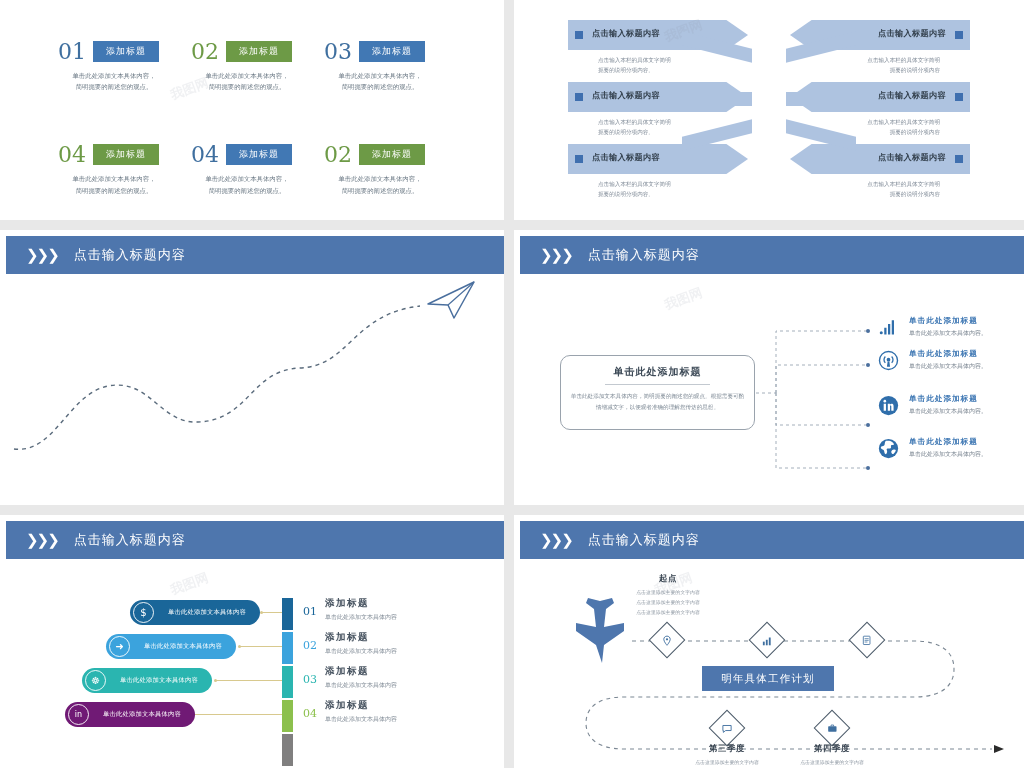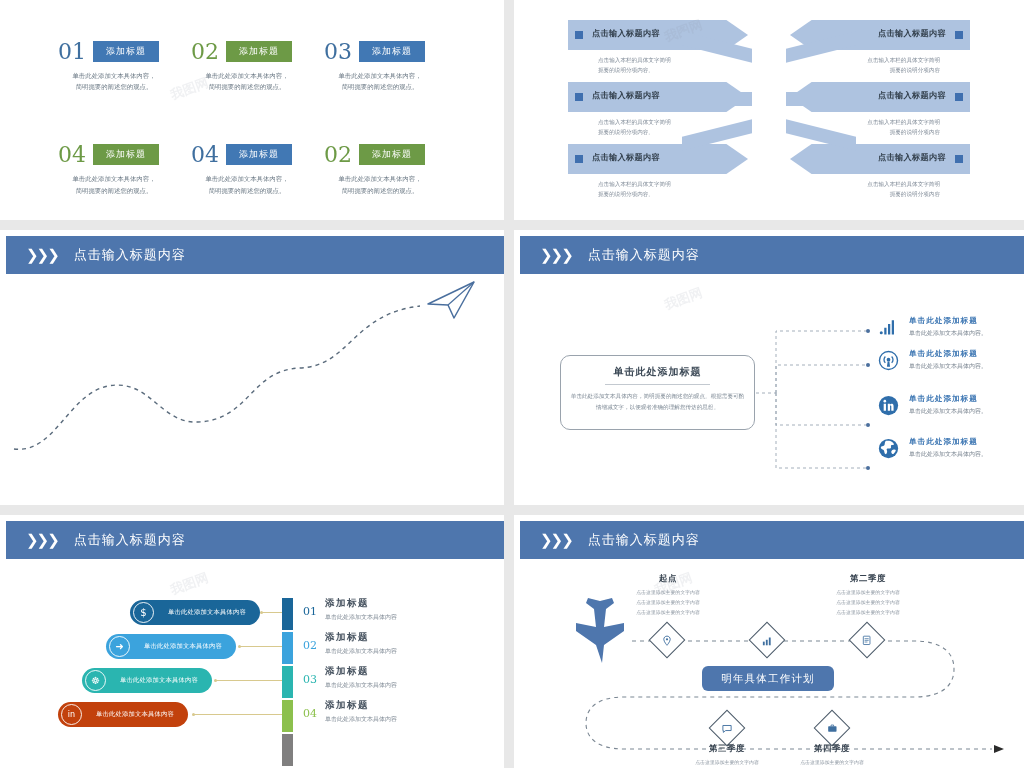--- a/index.html
+++ b/index.html
@@ -136,21 +136,21 @@
     display: flex; align-items: center; justify-content: center;
     background: #fff;
   }
   .diamond .dico { transform: rotate(-45deg); color: #3f6f9f; font-size: 10px; display: flex; }
   .qbox { position: absolute; text-align: center; width: 110px; }
   .qtitle { font-size: 8.4px; color: #36424f; font-weight: bold; letter-spacing: .6px; }
   .qdesc { font-size: 4.9px; color: #8a949f; line-height: 2.05; margin-top: 3px; }
   .planbtn {
     position: absolute; left: 702px; top: 666px; width: 132px; height: 25px;
     background: #4e76ad; color: #fff; font-size: 10.5px; letter-spacing: 1.2px;
-    display: flex; align-items: center; justify-content: center; border-radius: 6px;
+    display: flex; align-items: center; justify-content: center;
   }
   .wmark {
     position: absolute; color: rgba(140,150,160,.13); font-size: 13px;
     pointer-events: none; user-select: none; font-weight: bold;
     transform: rotate(-20deg);
   }
   svg { display: block; overflow: visible; }
 </style>
 </head>
 <body>
@@ -418,21 +418,21 @@
       <span class="ftxt">单击此处添加文本具体内容</span>
     </div>
     <div class="fbar" style="left:106px; top:119px; width:130px; background:#3ba3dd;">
       <span class="fico">➜</span>
       <span class="ftxt">单击此处添加文本具体内容</span>
     </div>
     <div class="fbar" style="left:82px; top:153px; width:130px; background:#2ab5b0;">
       <span class="fico">☸</span>
       <span class="ftxt">单击此处添加文本具体内容</span>
     </div>
-    <div class="fbar" style="left:58px; top:187px; width:130px; background:#c2410c;">
+    <div class="fbar" style="left:65px; top:187px; width:130px; background:#701a75;">
       <span class="fico" style="font-size:8px;">in</span>
       <span class="ftxt">单击此处添加文本具体内容</span>
     </div>
 
     <div class="swatch" style="top:83px;  height:32px; background:#1a6699;"></div>
     <div class="swatch" style="top:117px; height:32px; background:#3ba3dd;"></div>
     <div class="swatch" style="top:151px; height:32px; background:#2ab5b0;"></div>
     <div class="swatch" style="top:185px; height:32px; background:#8cc04d;"></div>
     <div class="swatch" style="top:219px; height:32px; background:#807f7f;"></div>
 
@@ -518,28 +518,20 @@
     </div>
 
     <div class="qbox" style="left:99px; top:58px;">
       <div class="qtitle">起点</div>
       <div class="qdesc">
         <div>点击这里添加主要的文字内容</div>
         <div>点击这里添加主要的文字内容</div>
         <div>点击这里添加主要的文字内容</div>
       </div>
     </div>
-    <div class="qbox" style="left:299px; top:58px;">
-      <div class="qtitle">第二季度</div>
-      <div class="qdesc">
-        <div>点击这里添加主要的文字内容</div>
-        <div>点击这里添加主要的文字内容</div>
-        <div>点击这里添加主要的文字内容</div>
-      </div>
-    </div>
 
     <div class="qbox" style="left:158px; top:228px;">
       <div class="qtitle">第三季度</div>
       <div class="qdesc">
         <div>点击这里添加主要的文字内容</div>
         <div>点击这里添加主要的文字内容</div>
       </div>
     </div>
     <div class="qbox" style="left:263px; top:228px;">
       <div class="qtitle">第四季度</div>

